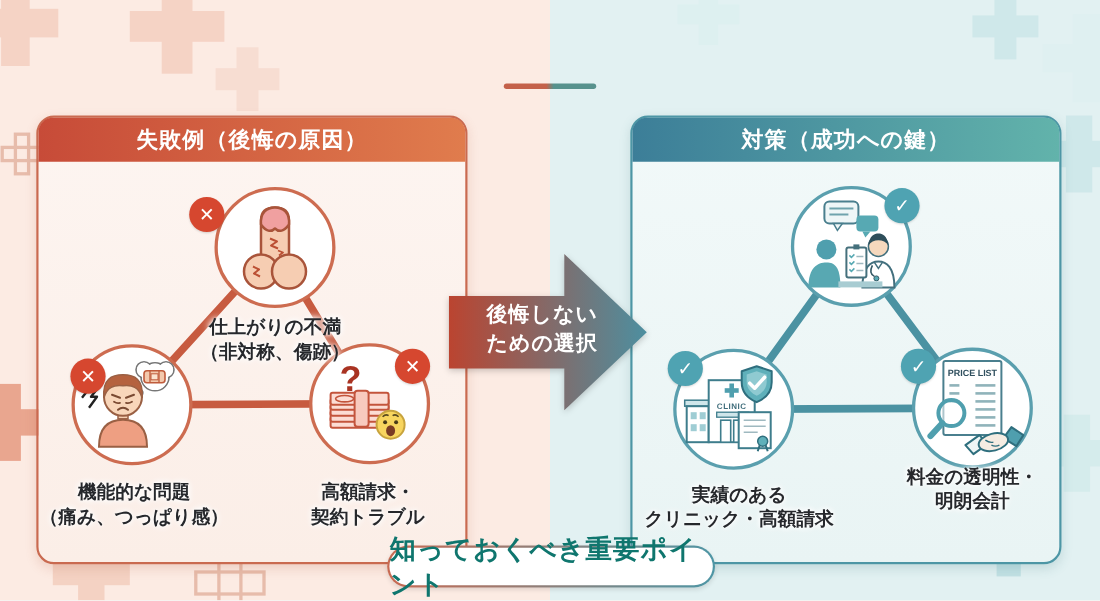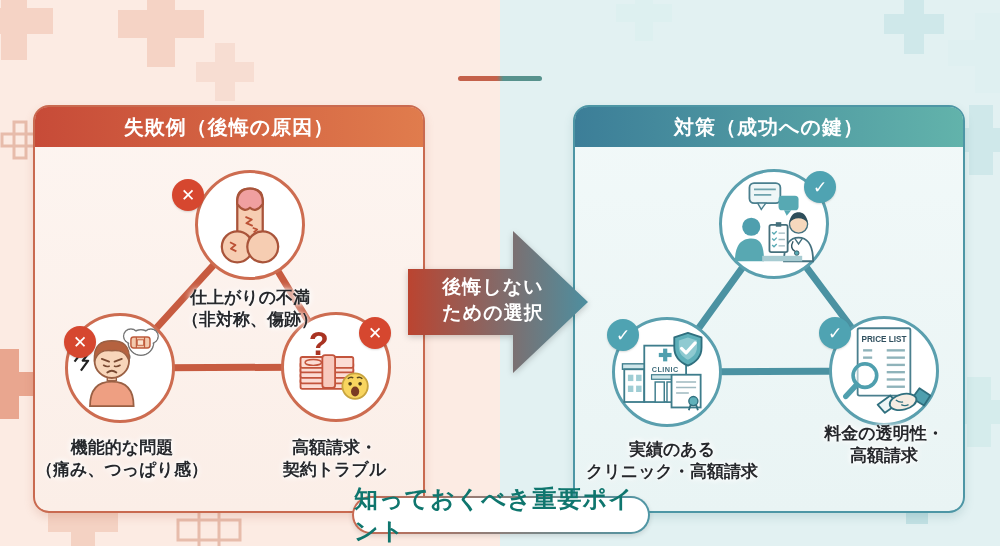--- a/index.html
+++ b/index.html
@@ -308,21 +308,21 @@
         <path d="M94,74 l12,8 -7,11 -13,-8 Z" fill="#4f9fae" stroke="#2f6f7e" stroke-width="2" stroke-linejoin="round"></path>
         <ellipse cx="76" cy="89" rx="15" ry="8.5" fill="#f5ece2" stroke="#2f6f7e" stroke-width="2" transform="rotate(-14 76 89)"></ellipse>
         <path d="M68,87 q4,3 8,2 M74,92 q4,2 8,0" stroke="#2f6f7e" stroke-width="1.4" fill="none"></path>
       </svg>
     </div>
     <div class="badge badge-check" style="left:244px;top:210px;">
       <span>✓</span>
     </div>
     <div class="node-label" style="left:214px;top:316px;width:190px;">
       <span>料金の透明性・</span><br>
-      <span>高額請求</span>
+      <span>明朗会計</span>
     </div>
   </div>
 
   <div class="footer-pill">
     <div class="footer-pill-inner">
       <span>知っておくべき重要ポイント</span>
     </div>
   </div>
 
 </div>

